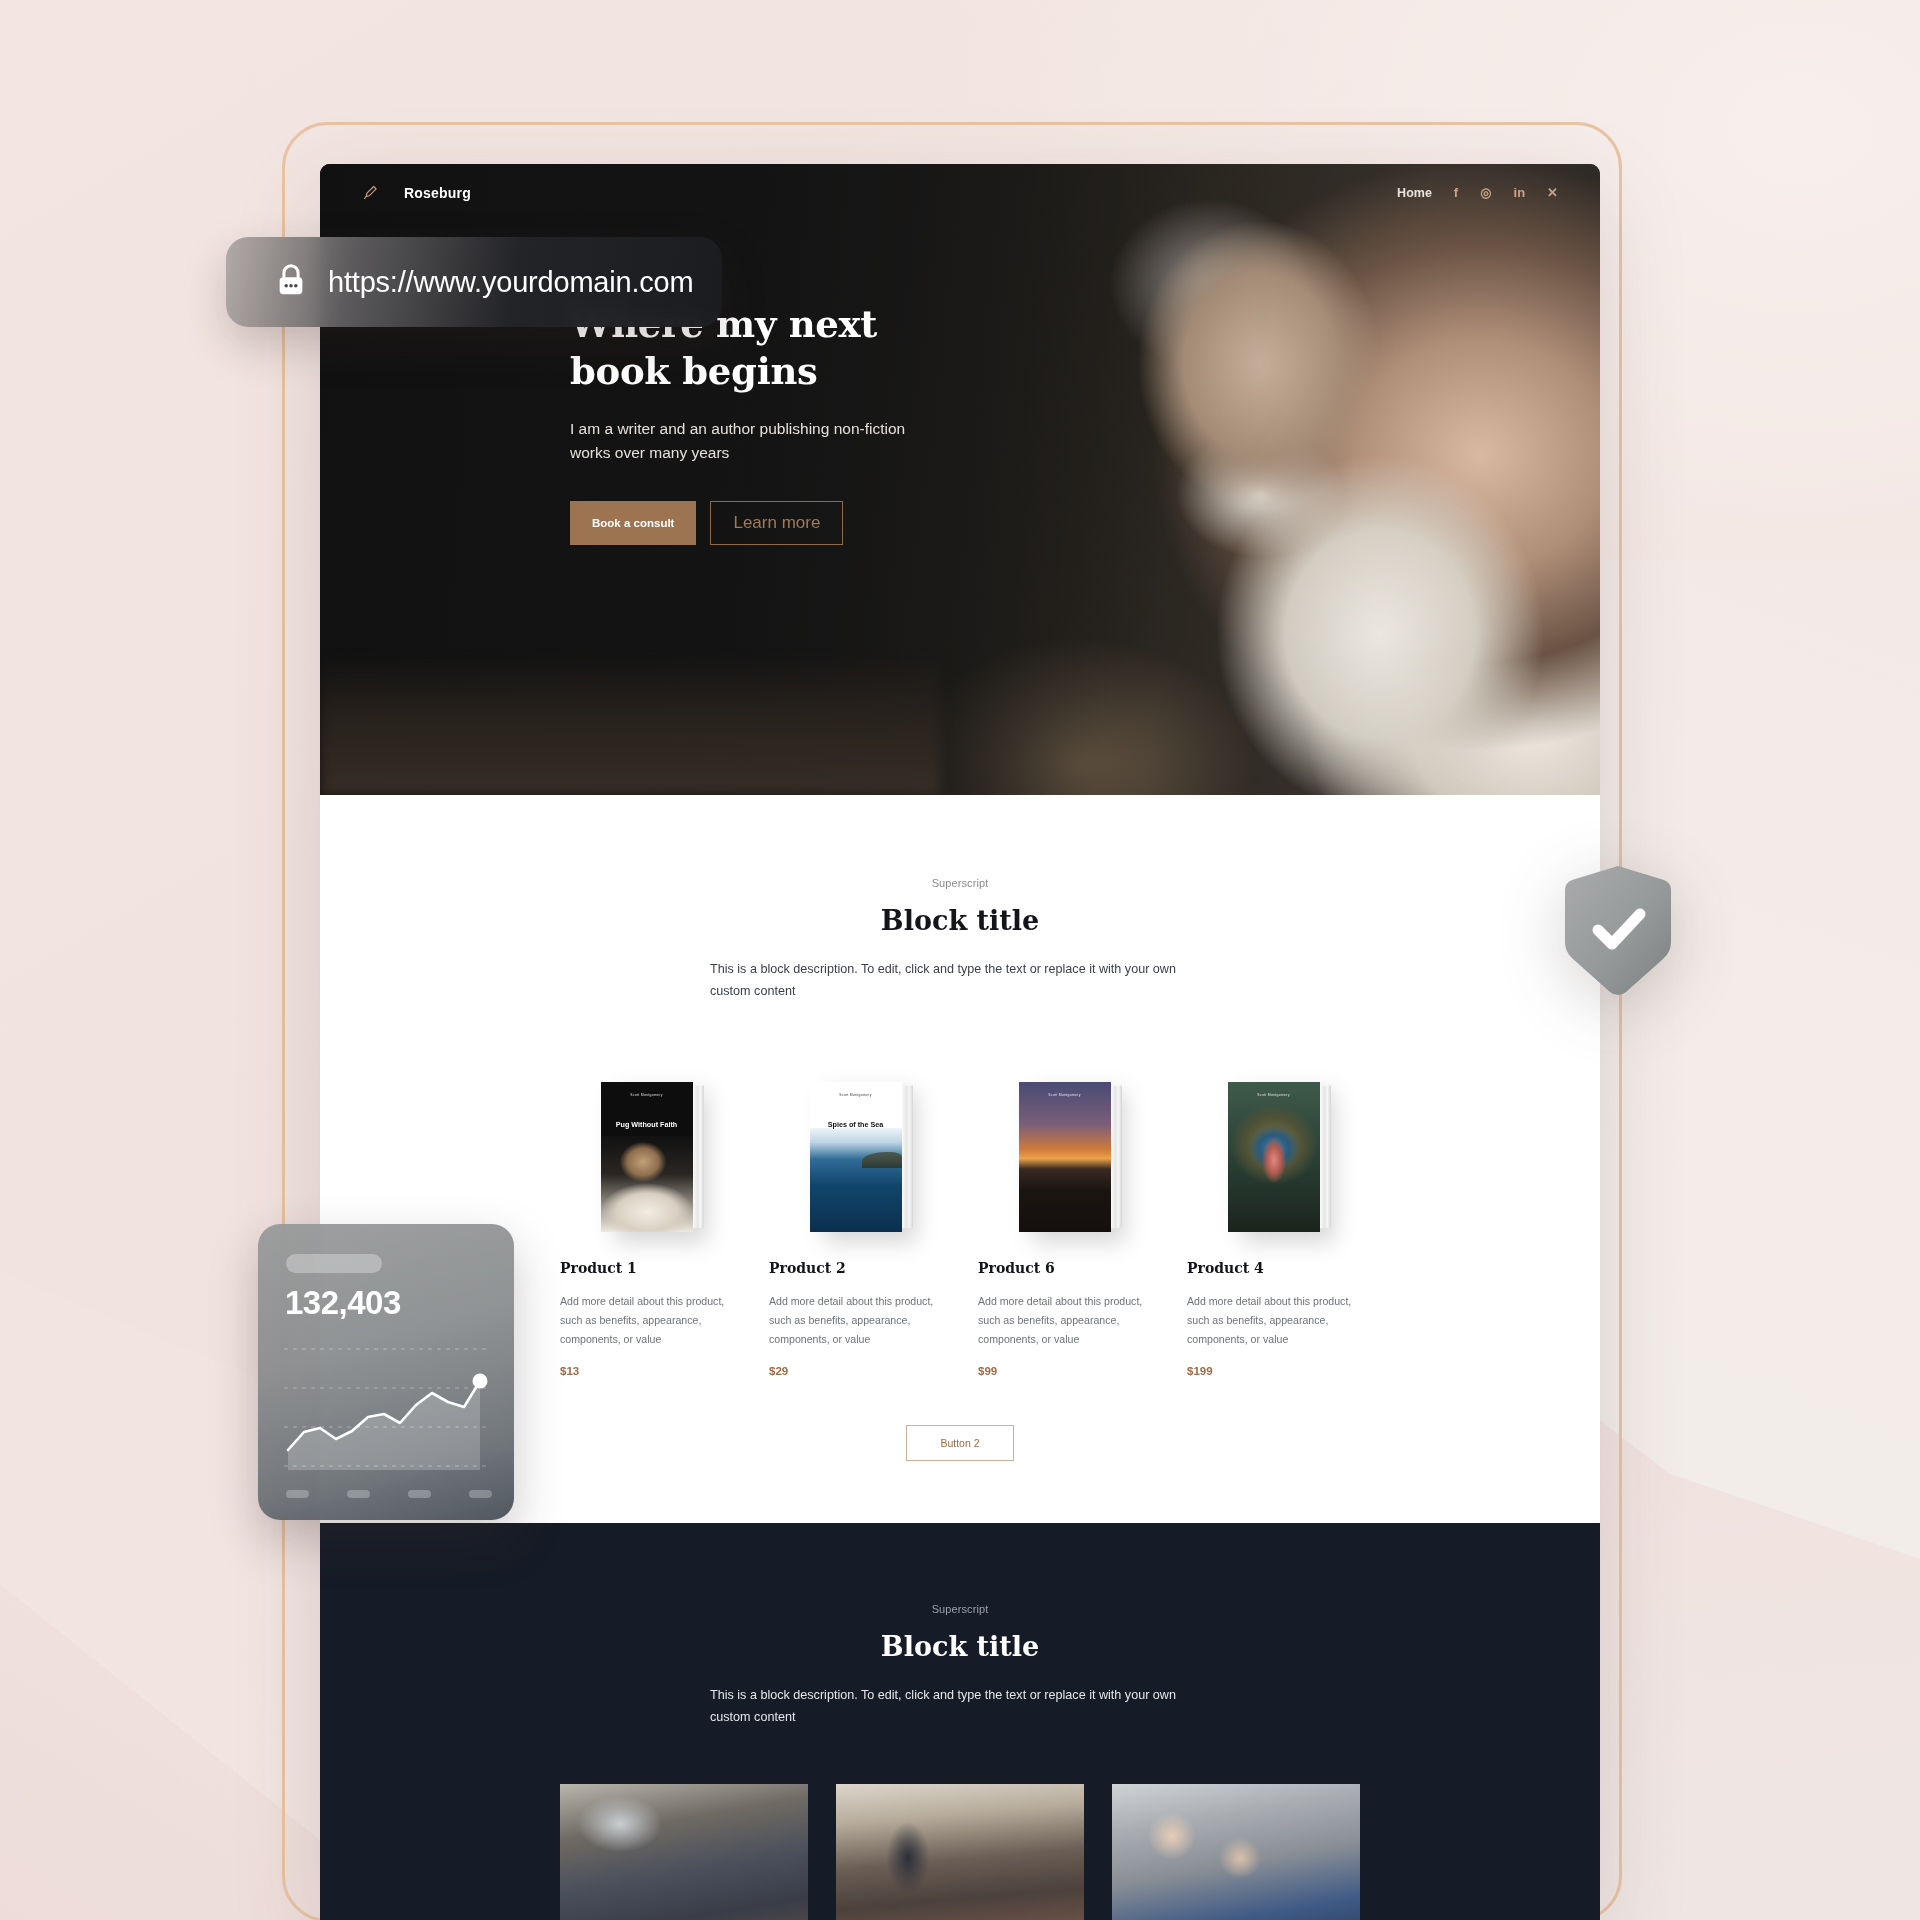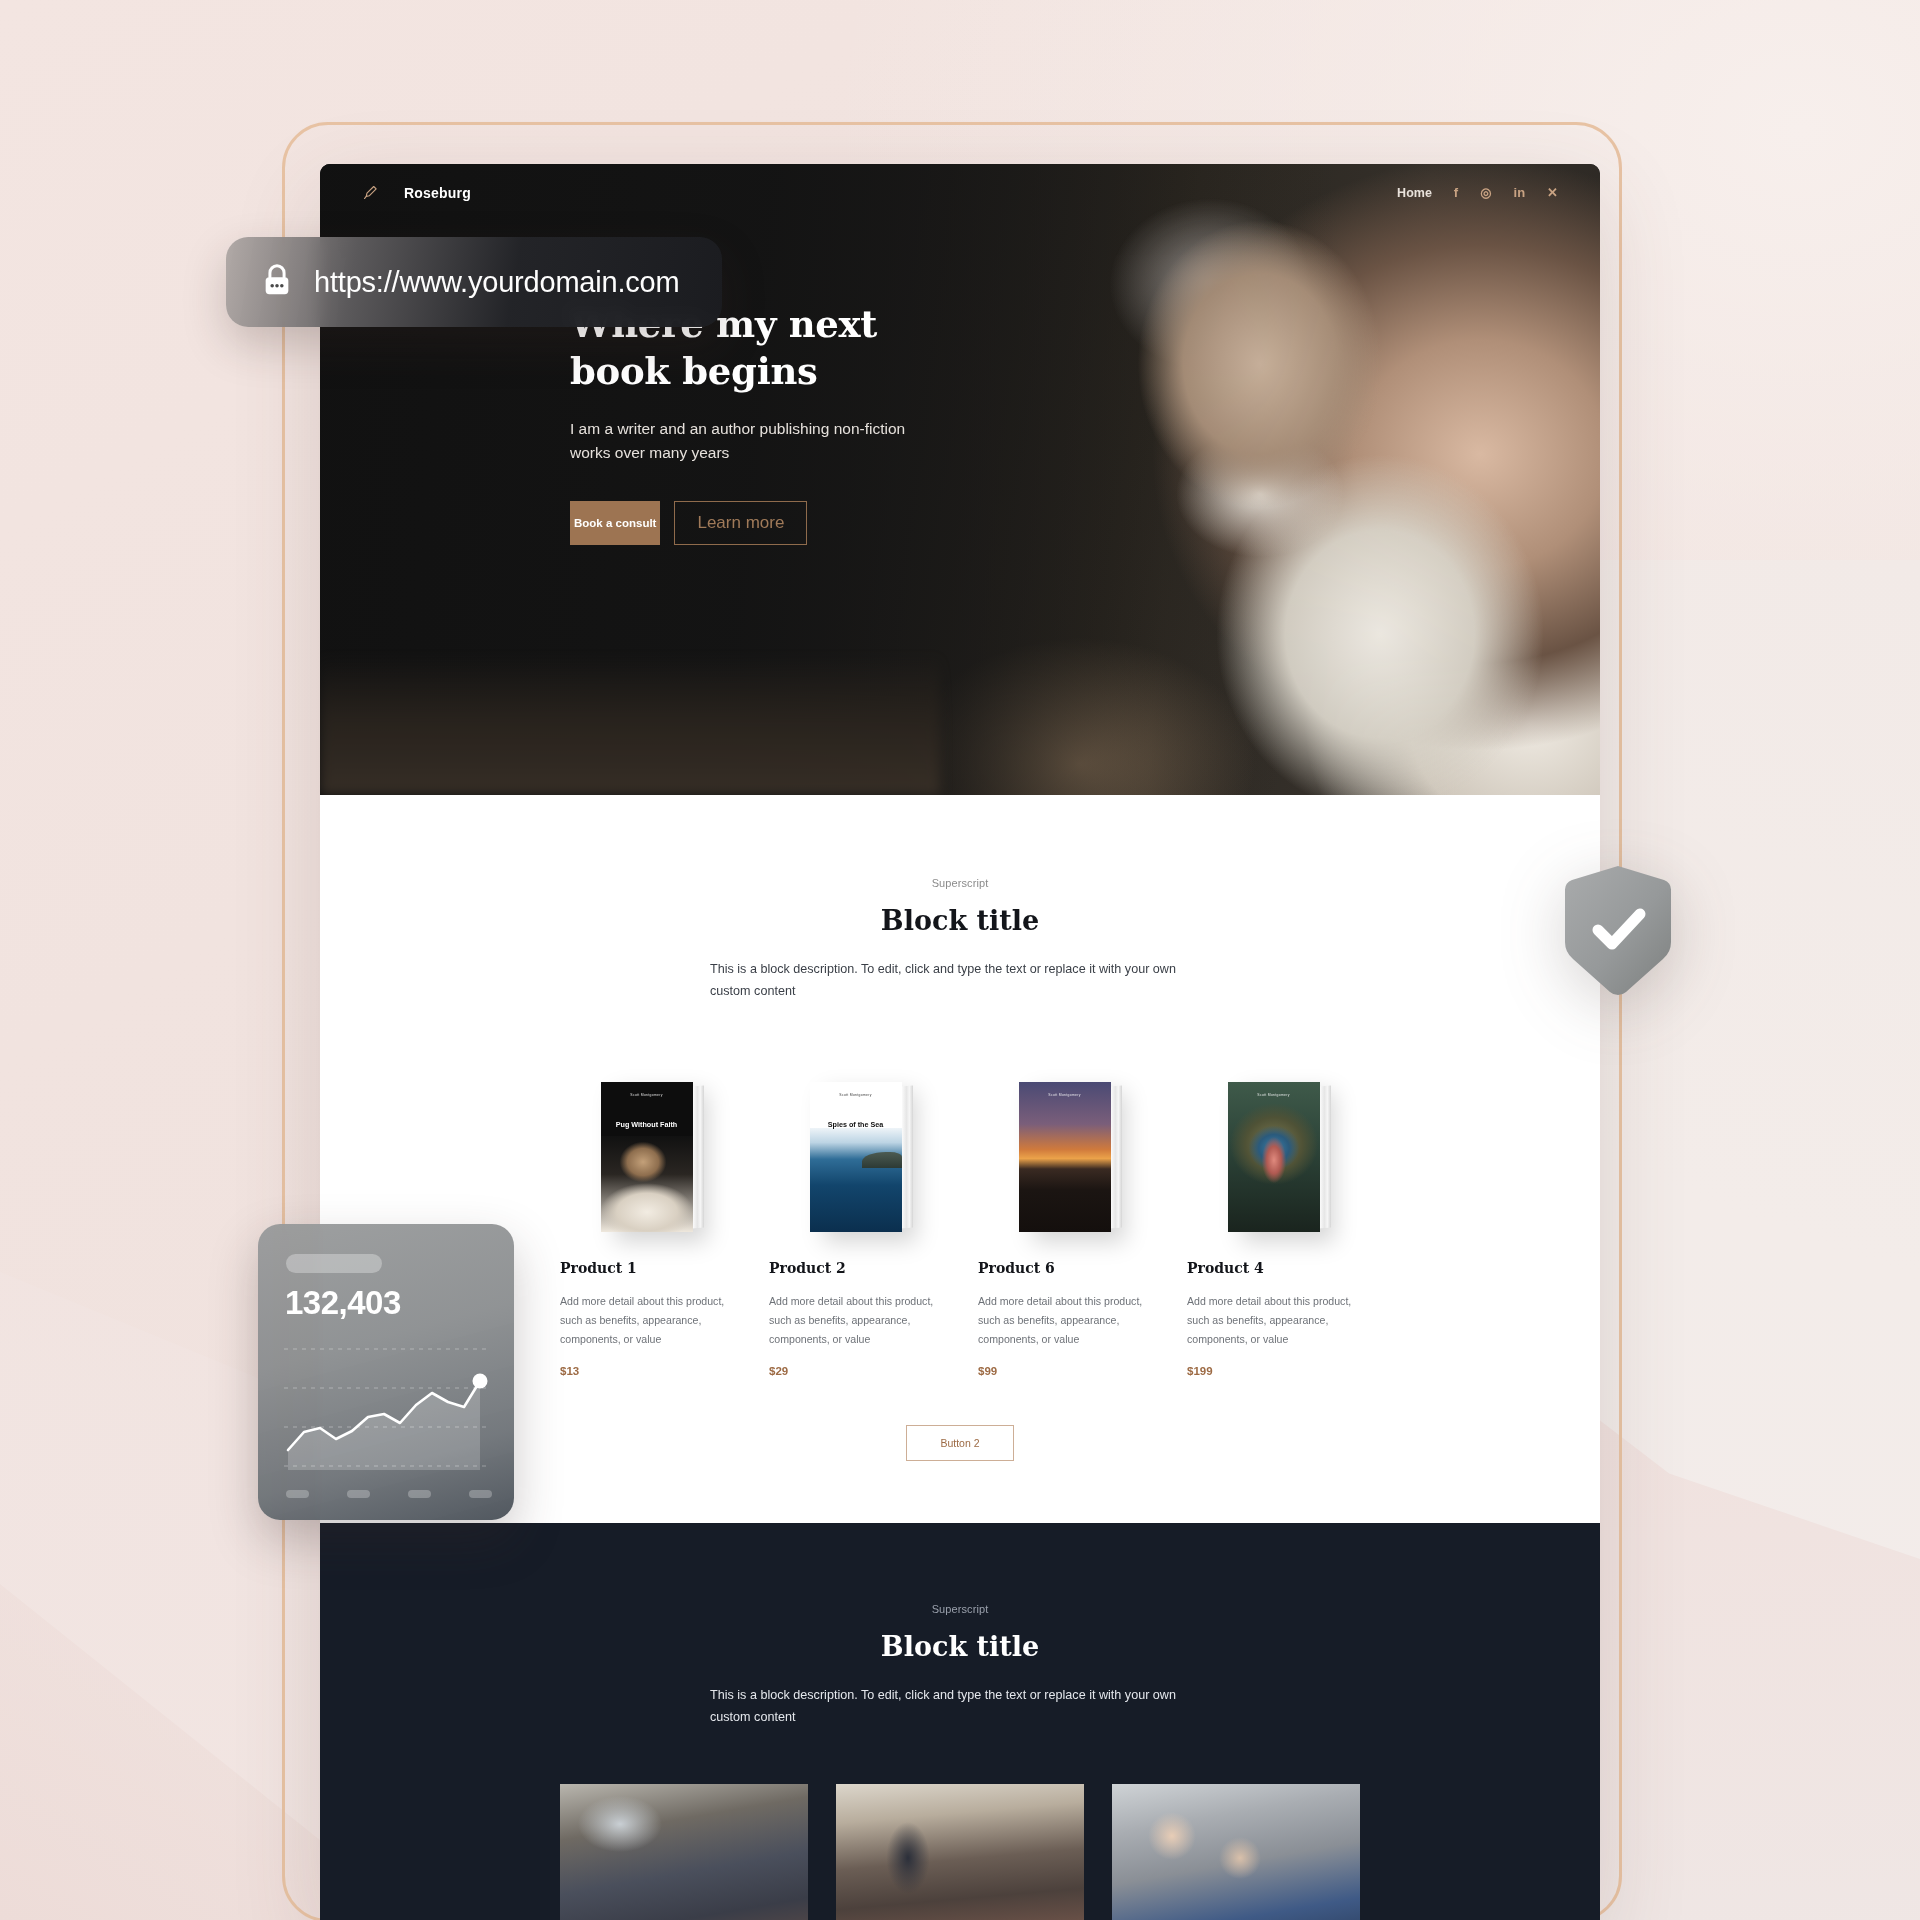--- a/index.html
+++ b/index.html
@@ -120,21 +120,21 @@
     line-height: 1.27; letter-spacing: -.3px; max-width: 370px;
   }
   .hero-sub {
     margin-top: 22px; color: #e6e1dc; font-size: 15.5px;
     line-height: 1.55; max-width: 352px; font-weight: 400;
   }
   .hero-btns { margin-top: 36px; display: flex; gap: 14px; }
   .btn-solid {
     background: #9d7452; color: #fff; border: none;
     font-size: 11.5px; font-weight: 700; font-family: inherit;
-    padding: 11px 4px; cursor: pointer;
+    padding: 11px 22px; cursor: pointer;
   }
   .btn-ghost {
     background: transparent; color: #a07a59;
     border: 1px solid #8f6b4c;
     font-size: 17px; font-weight: 500; font-family: inherit;
     padding: 11px 22px; cursor: pointer;
   }
 
   
   .sec-light { background: #fff; padding: 82px 0 62px; }
@@ -231,21 +231,21 @@
       linear-gradient(170deg, #cfd3d6 0%, #a9adb2 25%, #8a8f96 50%, #3f5a86 78%, #2c3f5e 100%); }
 
   
   
   #url-pill {
     position: absolute; z-index: 6;
     left: 226px; top: 237px; width: 496px; height: 90px;
     border-radius: 22px;
     background: linear-gradient(100deg, rgba(172,165,162,.92) 0%, rgba(96,94,96,.95) 26%, rgba(36,37,41,.97) 58%, rgba(28,29,33,.97) 100%);
     backdrop-filter: blur(8px);
-    display: flex; align-items: center; gap: 20px; padding: 0 34px;
+    display: flex; align-items: center; gap: 20px; padding: 0 48px;
     box-shadow: 0 18px 44px rgba(60,40,38,.22);
   }
   .lock-icon { flex: 0 0 auto; }
   #url-text { color: #fdfdfd; font-size: 29px; letter-spacing: -.2px; }
 
   
   #stats-card {
     position: absolute; z-index: 6;
     left: 258px; top: 1224px; width: 256px; height: 296px;
     border-radius: 22px;

